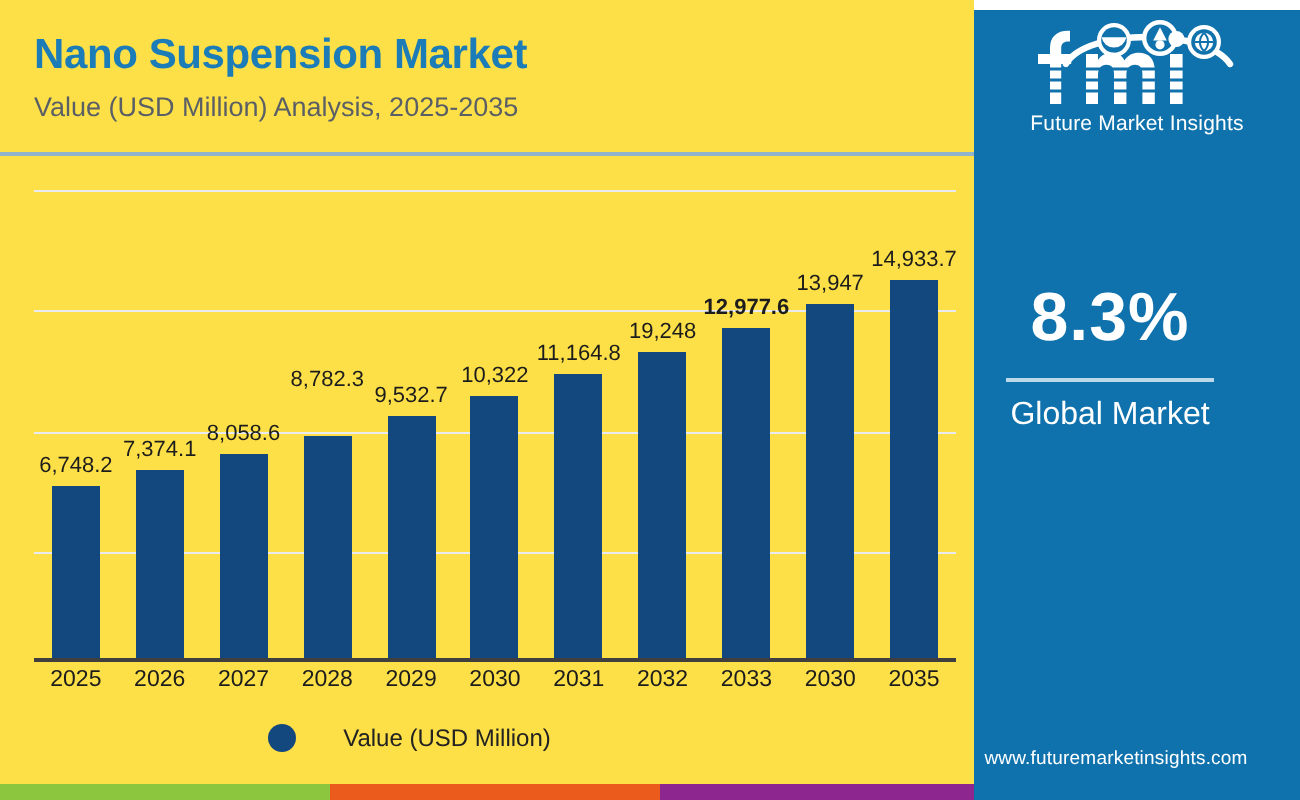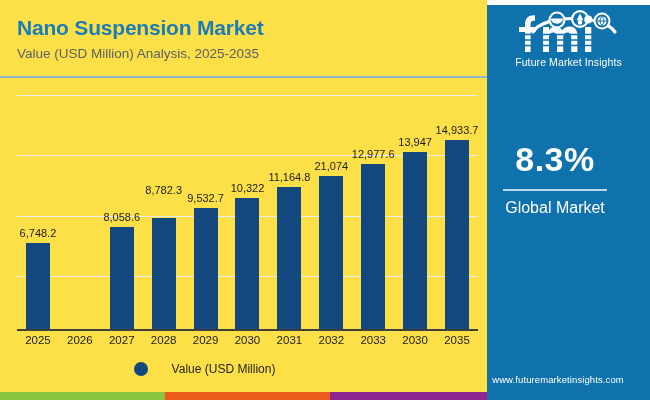--- a/index.html
+++ b/index.html
@@ -255,20 +255,24 @@
         <div class="gridline" style="top: 127.667px;"></div>
         <div class="gridline" style="top: 188px;"></div>
       </div>
     <div id="axis-line"></div>
 
     <div id="bars">
         <div class="bar-slot" style="left: 0px;">
           <div class="bar" style="height: 85.5956px; background: rgb(19, 72, 127);"></div>
           <div class="bar-label" style="bottom: 89.5956px;">6,748.2</div>
         </div>
+        <div class="bar-slot" style="left: 41.9091px;">
+          <div class="bar" style="height: 93.5346px; background: rgb(19, 72, 127);"></div>
+          <div class="bar-label" style="bottom: 97.5346px;">7,374.1</div>
+        </div>
         <div class="bar-slot" style="left: 83.8182px;">
           <div class="bar" style="height: 102.217px; background: rgb(19, 72, 127);"></div>
           <div class="bar-label" style="bottom: 106.217px;">8,058.6</div>
         </div>
         <div class="bar-slot" style="left: 125.727px;">
           <div class="bar" style="height: 111.397px; background: rgb(19, 72, 127);"></div>
           <div class="bar-label" style="bottom: 133px;">8,782.3</div>
         </div>
         <div class="bar-slot" style="left: 167.636px;">
           <div class="bar" style="height: 120.915px; background: rgb(19, 72, 127);"></div>
@@ -277,25 +281,25 @@
         <div class="bar-slot" style="left: 209.545px;">
           <div class="bar" style="height: 130.926px; background: rgb(19, 72, 127);"></div>
           <div class="bar-label" style="bottom: 134.926px;">10,322</div>
         </div>
         <div class="bar-slot" style="left: 251.455px;">
           <div class="bar" style="height: 141.617px; background: rgb(19, 72, 127);"></div>
           <div class="bar-label" style="bottom: 145.617px;">11,164.8</div>
         </div>
         <div class="bar-slot" style="left: 293.364px;">
           <div class="bar" style="height: 152.616px; background: rgb(19, 72, 127);"></div>
-          <div class="bar-label" style="bottom: 156.616px;">21,074</div>
+          <div class="bar-label" style="bottom: 156.616px;">19,248</div>
         </div>
         <div class="bar-slot" style="left: 335.273px;">
           <div class="bar" style="height: 164.611px; background: rgb(19, 72, 127);"></div>
-          <div class="bar-label" style="bottom: 168.611px;">12,977.6</div>
+          <div class="bar-label" style="bottom: 168.611px; font-weight: bold;">12,977.6</div>
         </div>
         <div class="bar-slot" style="left: 377.182px;">
           <div class="bar" style="height: 176.907px; background: rgb(19, 72, 127);"></div>
           <div class="bar-label" style="bottom: 180.907px;">13,947</div>
         </div>
         <div class="bar-slot" style="left: 419.091px;">
           <div class="bar" style="height: 189.422px; background: rgb(19, 72, 127);"></div>
           <div class="bar-label" style="bottom: 193.422px;">14,933.7</div>
         </div>
       </div>

